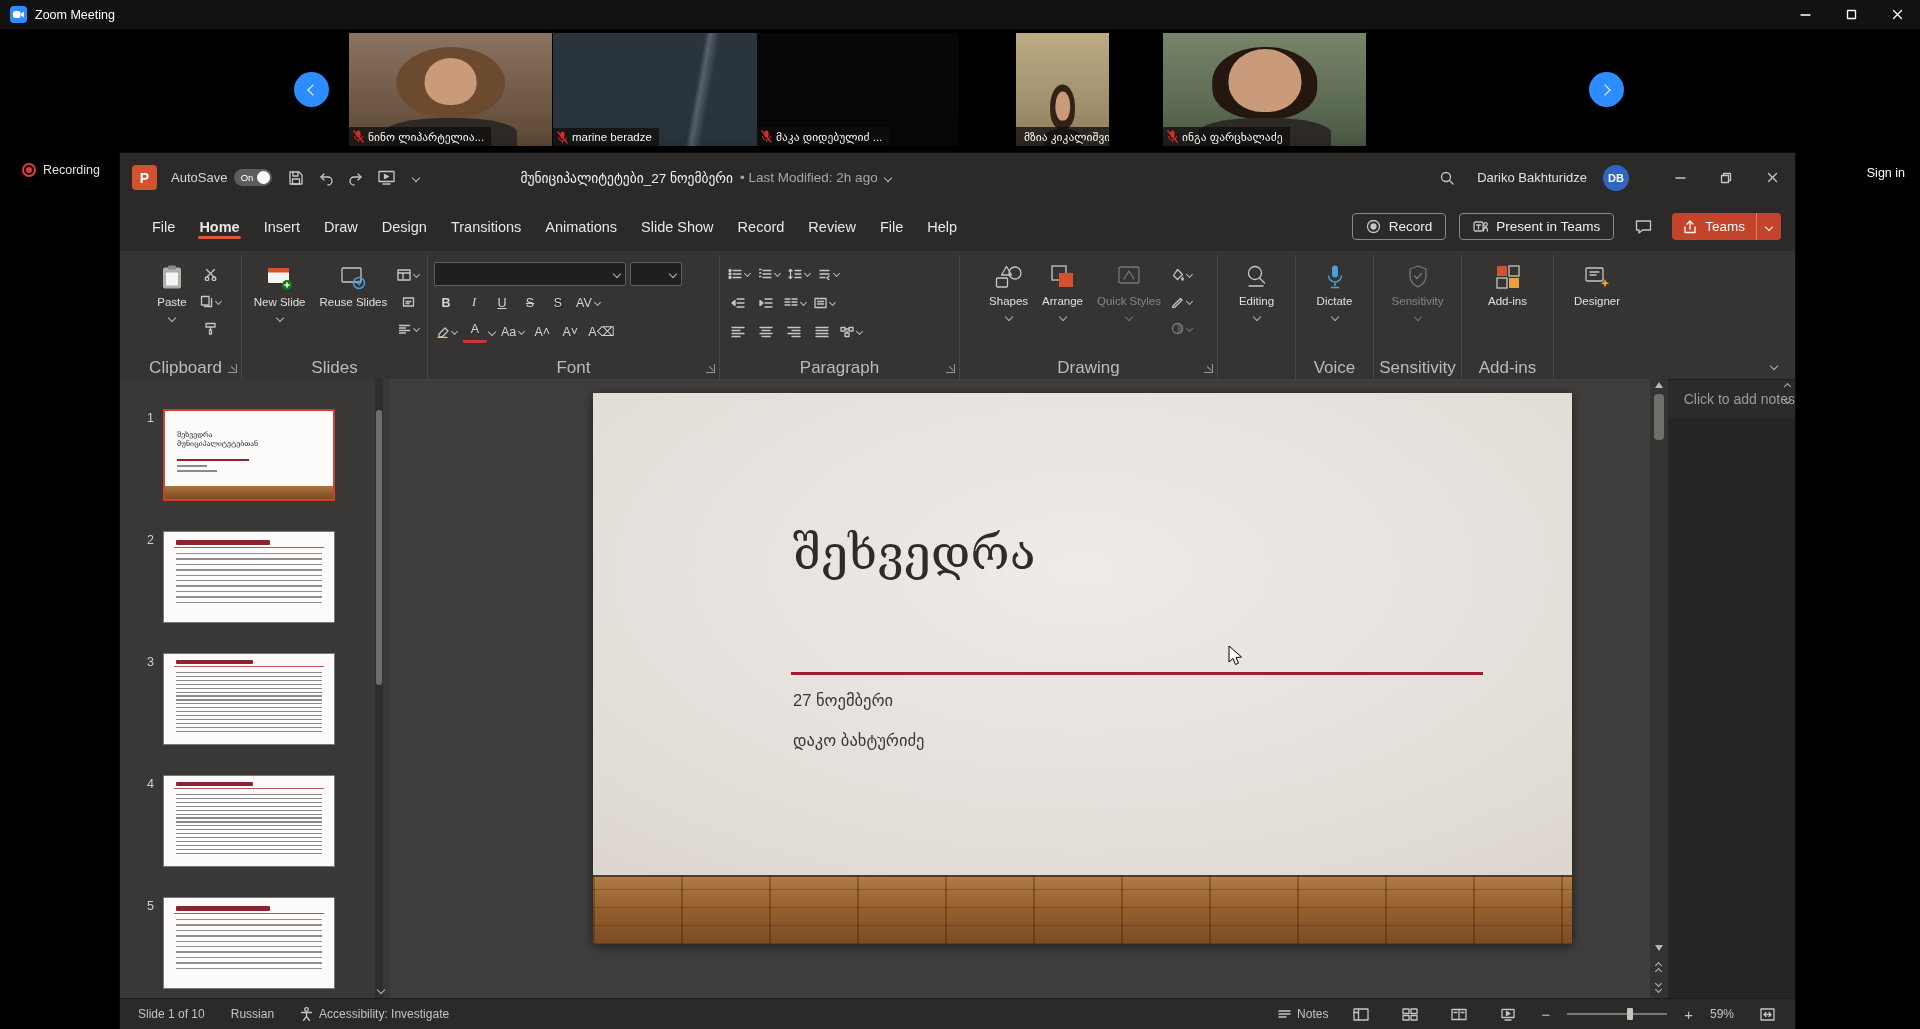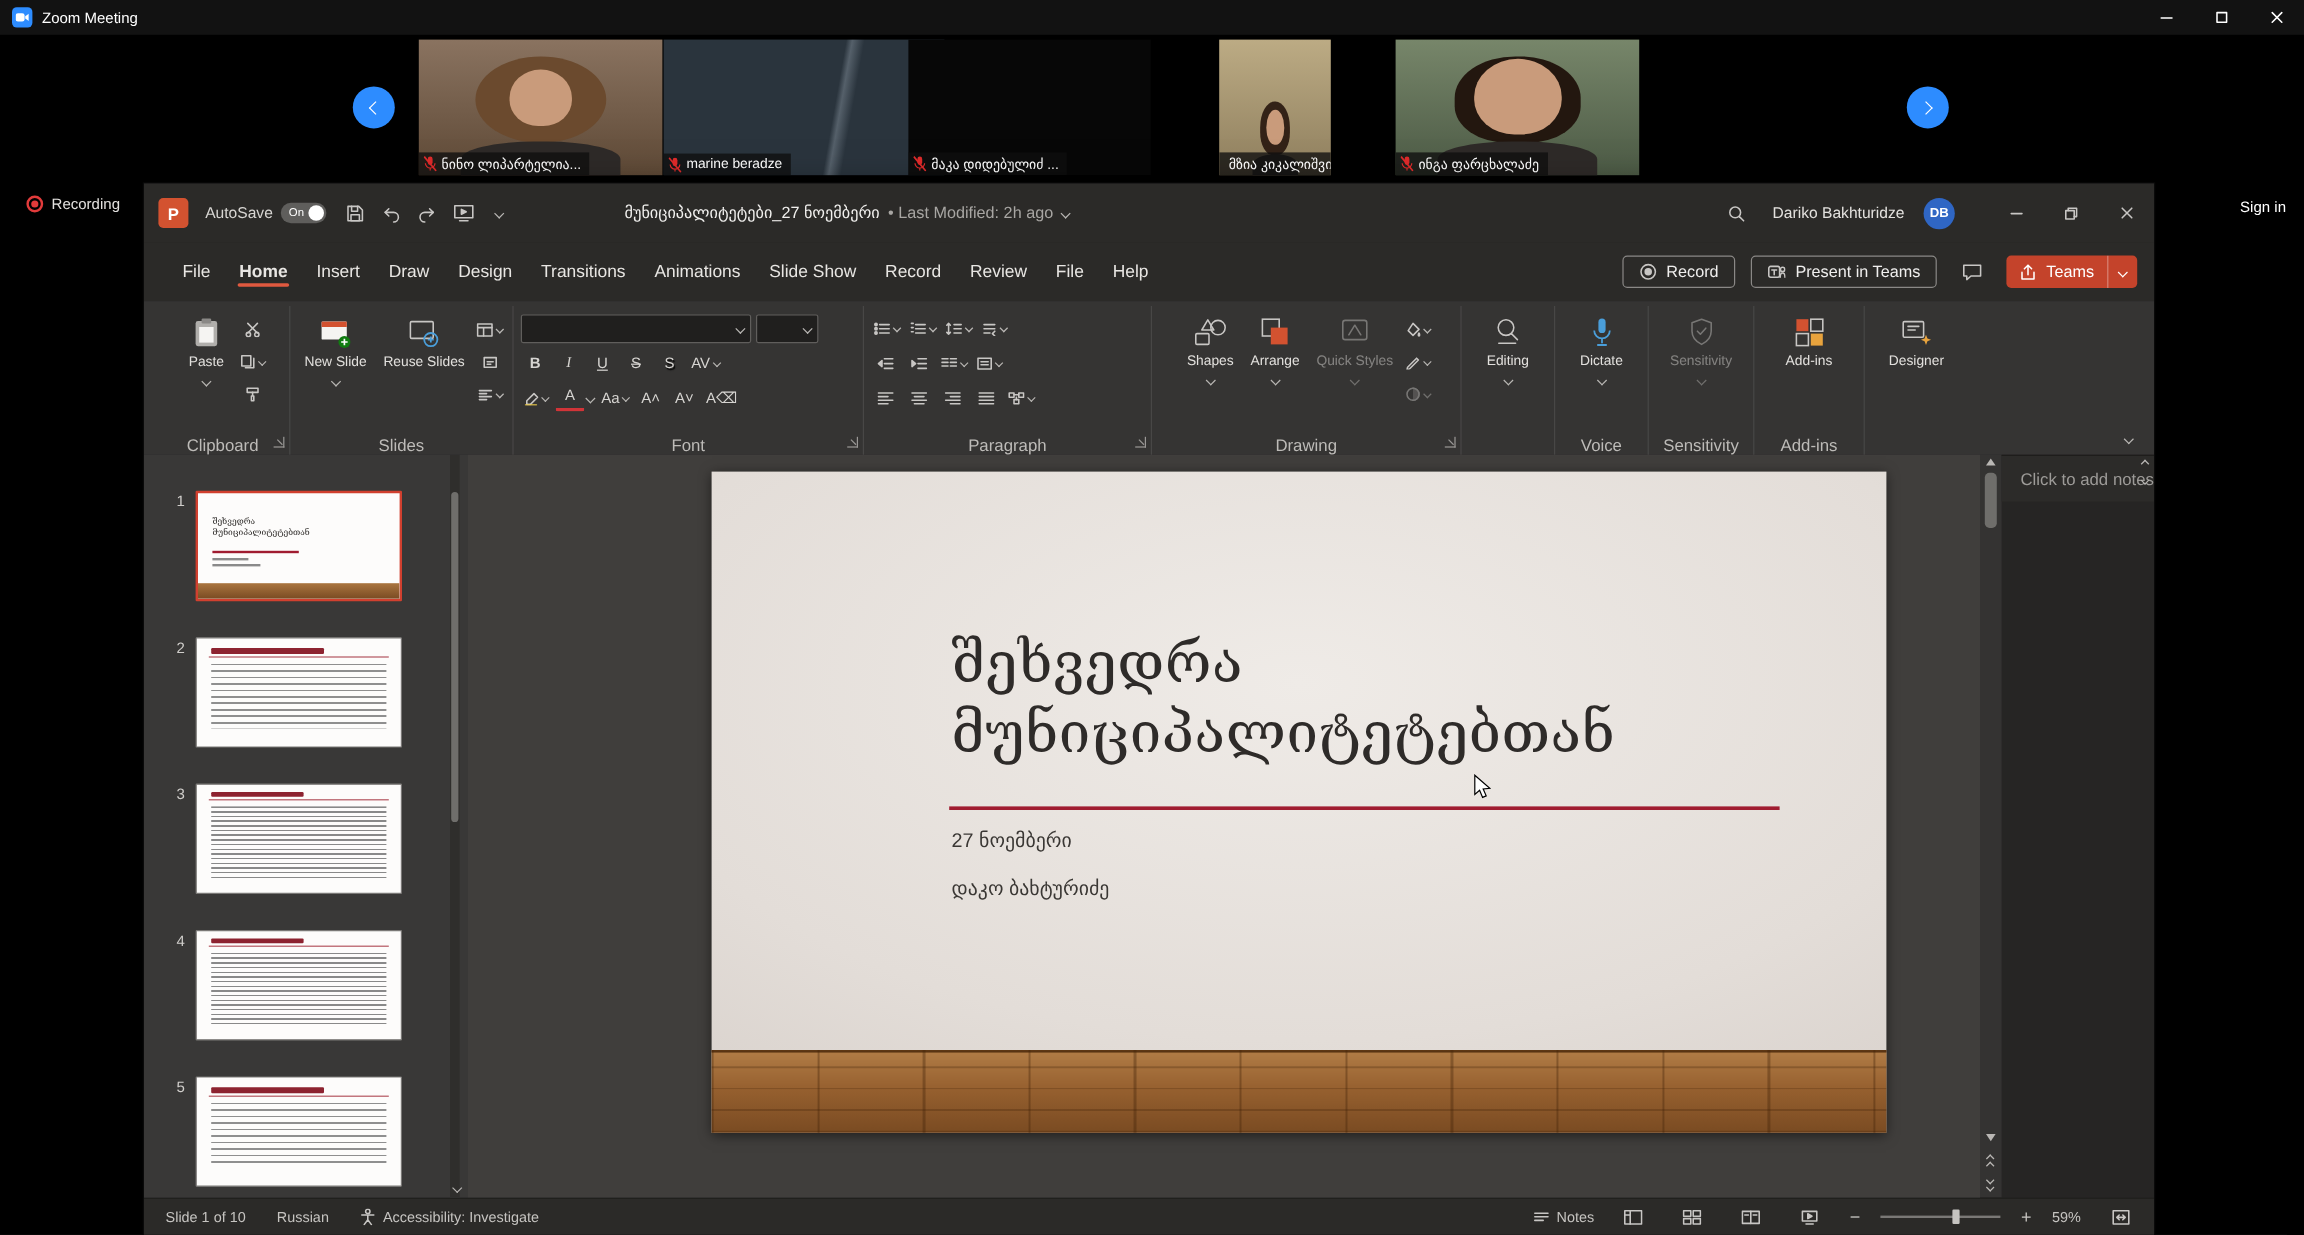--- a/index.html
+++ b/index.html
@@ -71,21 +71,21 @@
   .pill{display:flex;align-items:center;gap:8px;border:1px solid #8a8886;border-radius:4px;padding:5px 13px;font-size:13.5px;color:#f0efee;white-space:nowrap}
   .icon-btn{width:32px;height:30px;display:flex;align-items:center;justify-content:center;border:1px solid transparent;border-radius:4px}
   .share{display:flex;align-items:stretch;background:#c4432b;border-radius:4px;color:#fff;font-size:13.5px;overflow:hidden}
   .share-main{display:flex;align-items:center;gap:8px;padding:6px 11px}
   .share-chev{display:flex;align-items:center;padding:0 9px;border-left:1px solid rgba(255,255,255,.35)}
   .share .chev{border-color:#fff}
 
   .ribbon{height:128px;background:#353433;display:flex;align-items:stretch;padding:4px 0 0 10px;position:relative;flex:none}
   .rgroup{display:flex;flex-direction:column;border-right:1px solid #484746;padding:2px 4px 0;position:relative;flex:none}
   .rg-content{flex:1;display:flex;align-items:flex-start;justify-content:center;gap:2px}
-  .rg-label{height:21px;display:flex;align-items:flex-end;justify-content:center;font-size:14px;color:#bdbbb8}
+  .rg-label{height:21px;display:flex;align-items:flex-start;justify-content:center;font-size:17px;color:#bdbbb8}
   .launcher{position:absolute;right:4px;bottom:6px;width:9px;height:9px;border-left:1px solid #9a9896;border-top:1px solid #9a9896;transform:rotate(180deg)}
   .launcher::after{content:"";position:absolute;left:1px;top:1px;width:6px;height:1.2px;background:#9a9896;transform:rotate(45deg);transform-origin:left top}
   .bigbtn{display:flex;flex-direction:column;align-items:center;padding:7px 6px 2px;border-radius:3px;gap:5px;font-size:11.5px;color:#e2e0dd;text-align:center;line-height:1.15;min-width:48px}
   .bigbtn .lbl{display:flex;flex-direction:column;align-items:center;gap:1px}
   .bigbtn .chev{margin-top:1px}
   .smallcol{display:flex;flex-direction:column;gap:4px;padding-top:6px}
   .sbtn{min-width:24px;height:23px;display:flex;align-items:center;justify-content:center;border-radius:2px;color:#d6d4d1;font-size:12.5px;gap:3px;padding:0 2px}
   .sbtn .chev{width:5px;height:5px}
   .frow{display:flex;align-items:center;gap:4px;height:29px}
   .combo{height:24px;background:#201f1e;border:1px solid #605e5c;border-radius:2px;display:flex;align-items:center;justify-content:flex-end;padding:0 5px}
@@ -857,21 +857,20 @@
       <div class="thumb-scroll"></div>
       <span class="thumb-down chev"></span>
     </div>
 
     <div class="editor-col">
       <div class="canvas-row">
         <div class="canvas">
           <div class="slide">
             <div class="slide-title">
               <span>შეხვედრა</span>
-              <span>მუნიციპალიტეტებთან</span>
             </div>
             <div class="slide-rule"></div>
             <div class="slide-date">27 ნოემბერი</div>
             <div class="slide-author">დაკო ბახტურიძე</div>
             <div class="slide-floor"></div>
           </div>
         </div>
         <div class="vscroll">
           <span class="tri up"></span>
           <span class="vthumb"></span>

